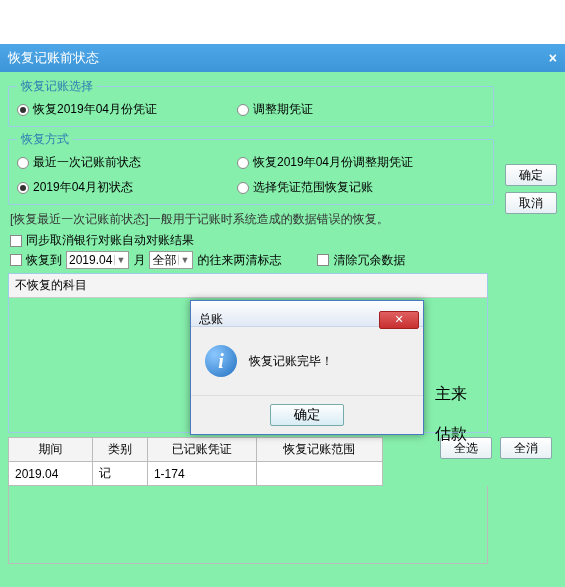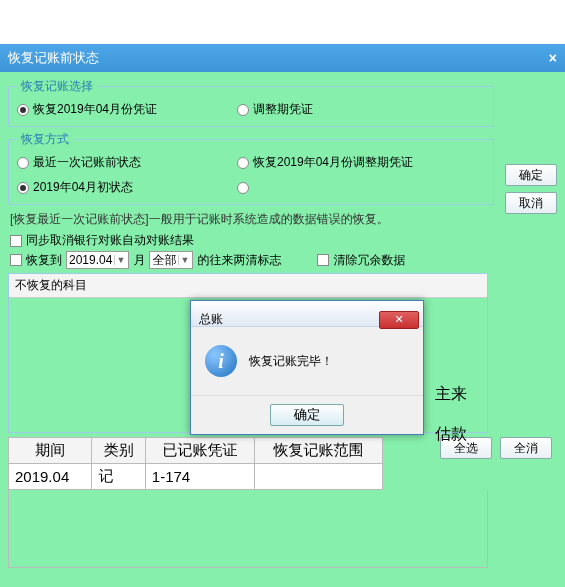--- a/index.html
+++ b/index.html
@@ -33,21 +33,21 @@
 .combo { border: 1px solid #999; background: #fff; height: 18px; display: inline-flex; align-items: center; padding: 0 2px; }
 .combo-arrow { width: 12px; text-align: center; color: #666; font-size: 9px; border-left: 1px solid #ccc; margin-left: 2px; }
 
 .listbox { border: 1px solid #9ecbe8; height: 160px; margin: 4px 0; position: relative; width: 480px; }
 .listbox-header { background: #f4f4f4; border-bottom: 1px solid #ccc; padding: 3px 6px; }
 .list-items { position: absolute; right: 20px; top: 110px; font-size: 16px; line-height: 20px; text-align: left; }
 .list-items div { }
 
 .table-wrap { display: flex; align-items: flex-start; gap: 8px; width: 548px; }
 table { border-collapse: collapse; width: 375px; }
-th, td { border: 1px solid #bbb; padding: 3px 6px; font-size: 15px; text-align: left; background: #fff; }
+th, td { border: 1px solid #bbb; padding: 3px 6px; font-size: 12px; text-align: left; background: #fff; }
 th { background: #f4f4f4; font-weight: normal; text-align: center; }
 .tbl-side { display: flex; flex-direction: row; gap: 8px; margin-left: auto; margin-right: 4px; }
 
 .below-table { border: 1px solid #bbb; border-top: none; height: 78px; width: 480px; }
 
 
 .modal { position: absolute; left: 190px; top: 228px; width: 234px; background: #f0f0f0; border: 1px solid #4a7bbf; box-shadow: 0 0 8px rgba(0,0,0,.4); }
 .modal-title { height: 26px; background: linear-gradient(#fefefe,#e0e8f4); display: flex; align-items: center; justify-content: space-between; padding: 12px 4px 0 8px; border-bottom: 1px solid #c8d4e8; }
 .modal-close { width: 40px; height: 18px; background: linear-gradient(#e06060,#c83030); border: 1px solid #a02020; border-radius: 2px; color: #fff; display: flex; align-items: center; justify-content: center; font-size: 11px; cursor: pointer; }
 .modal-body { padding: 18px 14px; display: flex; align-items: center; gap: 12px; }
@@ -95,20 +95,21 @@
           <span>恢复2019年04月份调整期凭证</span>
         </div>
       </div>
       <div class="two-col">
         <div class="col-left radio-col">
           <span class="radio selected"></span>
           <span>2019年04月初状态</span>
         </div>
         <div class="col-right radio-col">
           <span class="radio"></span>
+          <span>选择凭证范围恢复记账</span>
         </div>
       </div>
     </fieldset>
 
     <div class="help-text">[恢复最近一次记账前状态]一般用于记账时系统造成的数据错误的恢复。</div>
 
     <div class="check-row">
       <span class="checkbox"></span>
       <span>同步取消银行对账自动对账结果</span>
     </div>

